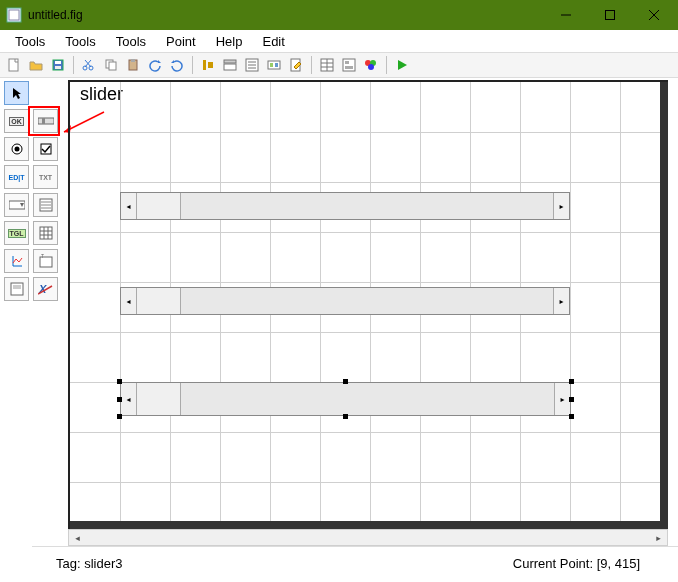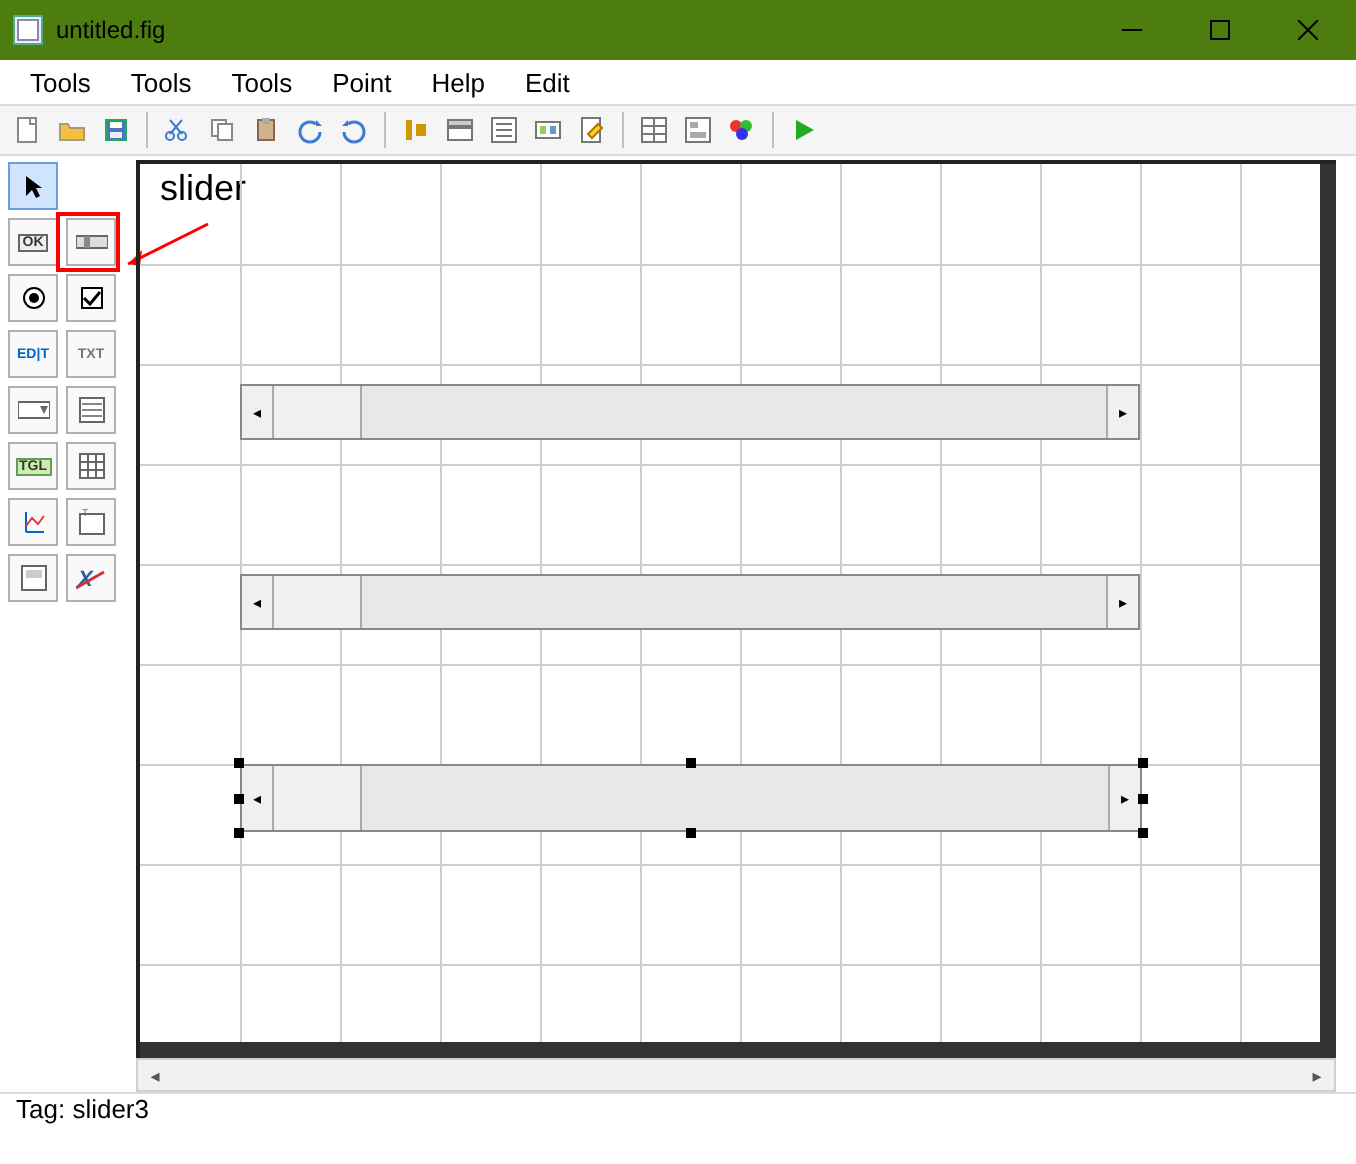--- a/index.html
+++ b/index.html
@@ -44,21 +44,21 @@
 .slider-widget .sthumb { width: 44px; background:#f0f0f0; border-right:1px solid #aaa; }
 .slider-widget .strack { flex:1; background:#e8e8e8; }
 
 .selhandle { position:absolute; width:5px; height:5px; background:#000; pointer-events:none; }
 
 .hscroll { position:absolute; left:68px; bottom:0; height:17px; width:600px; background:#f0f0f0; border:1px solid #cfcfcf; display:flex; }
 .hscroll .sbarr { width:17px; display:flex; align-items:center; justify-content:center; font-size:9px; color:#555; }
 .hscroll .sbtrack { flex:1; }
 
 
-.statusbar { height: 34px; border-top: 1px solid #dcdcdc; display:flex; font-size:13px; padding: 0 8px; }
+.statusbar { height: 34px; border-top: 1px solid #dcdcdc; display:flex; align-items:center; font-size:13px; padding: 0 24px; margin-left: 32px; }
 .statusbar .sfield { margin-right: 14px; }
 .statusbar .spacer { flex:1; }
 </style>
 </head>
 <body>
 
 <div class="titlebar">
   <span class="appicon">
     <svg width="16" height="16">
         <rect x="1" y="1" width="14" height="14" fill="#e8f0ff" stroke="#5a8"></rect>
@@ -367,13 +367,16 @@
     <div class="sbtrack"></div>
     <div class="sbarr">▸</div>
   </div>
 </div>
 
 <div class="statusbar">
   <span class="sfield">
     <span>Tag: </span><span>slider3</span>
   </span>
   <span class="spacer"></span>
+  <span class="sfield">
+    <span>Current Point:  </span><span>[9, 415]</span>
+  </span>
 </div>
 
 </body></html>

